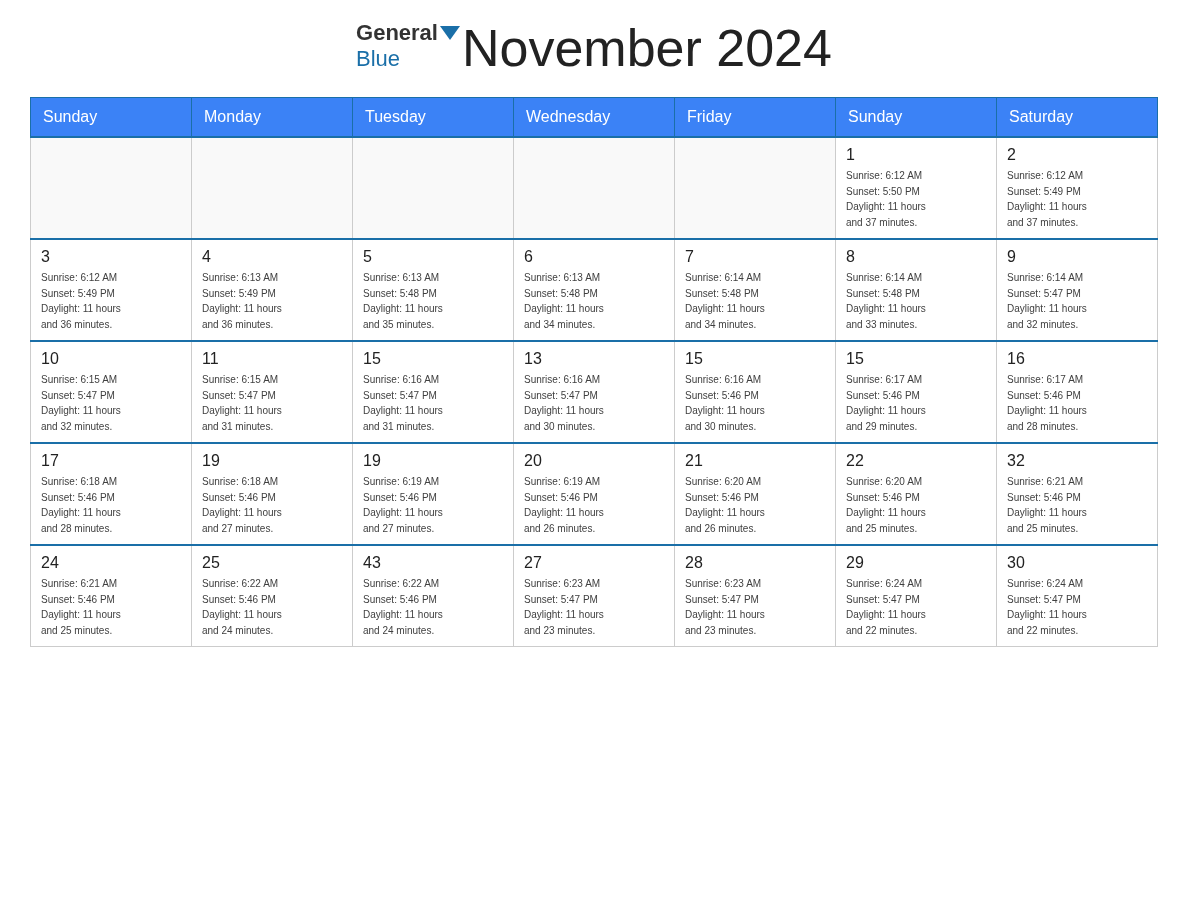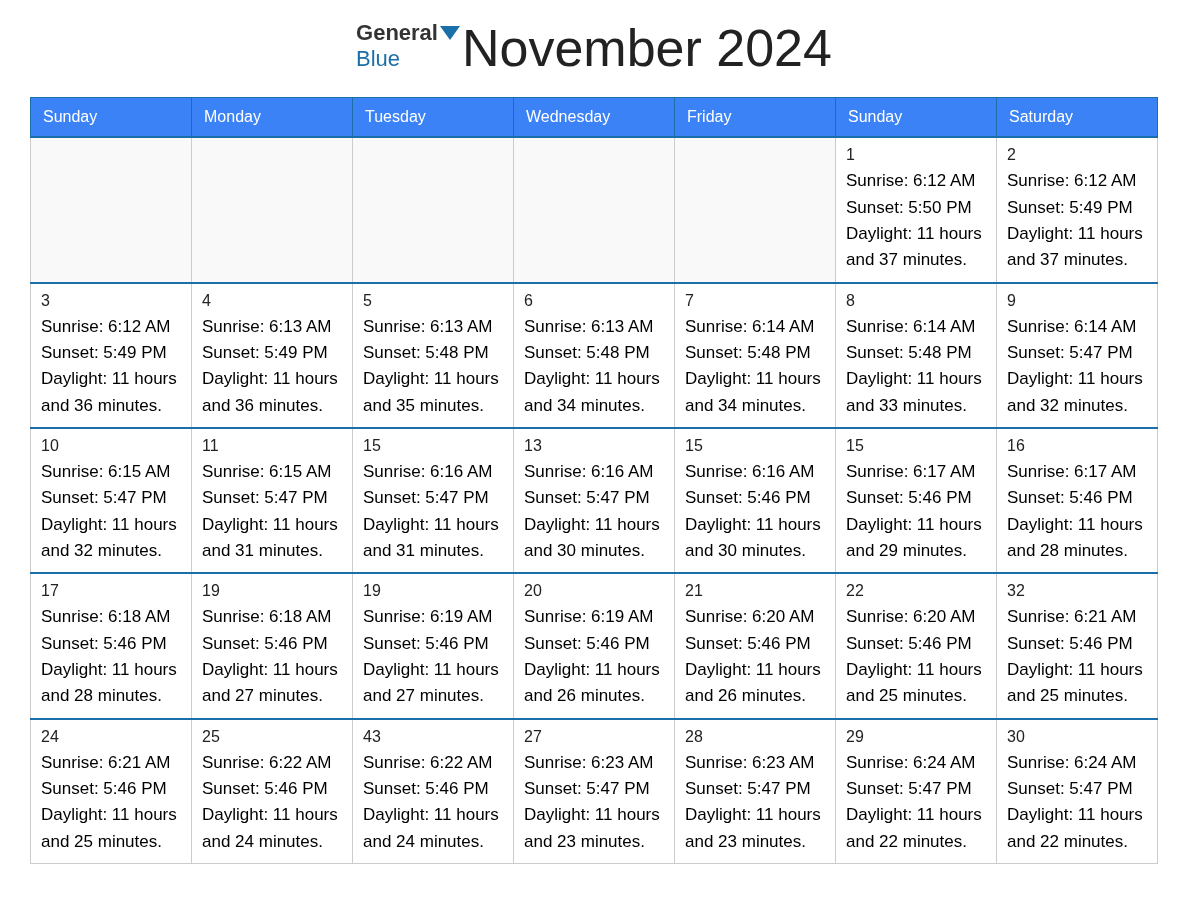--- a/index.html
+++ b/index.html
@@ -75,22 +75,22 @@
       color: #333;
     }
     .day-number {
       font-size: 16px;
       font-weight: normal;
       color: #222;
       display: block;
       margin-bottom: 4px;
     }
     .day-info {
-      font-size: 17px;
-      color: #000000;
+      font-size: 10px;
+      color: #404040;
       line-height: 1.55;
     }
     .calendar tr td {
       border-bottom: 1px solid #ccc;
     }
     .week-row td {
       border-top: 2px solid #1a6fa8;
     }
     .empty-cell {
       background: #f9f9f9;

